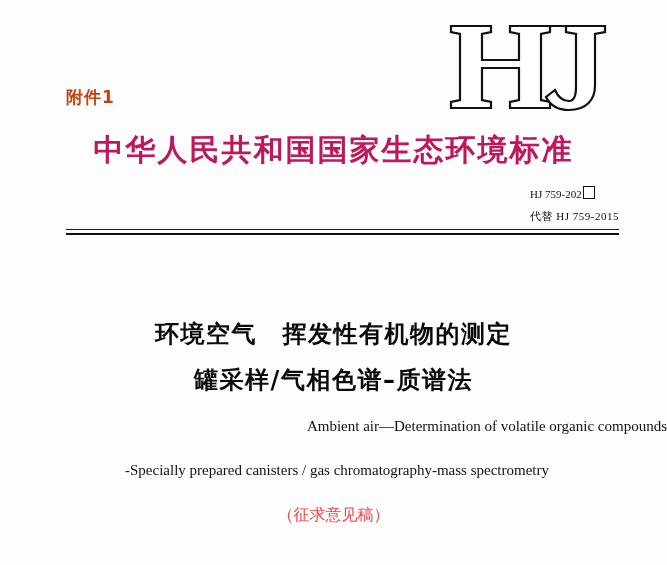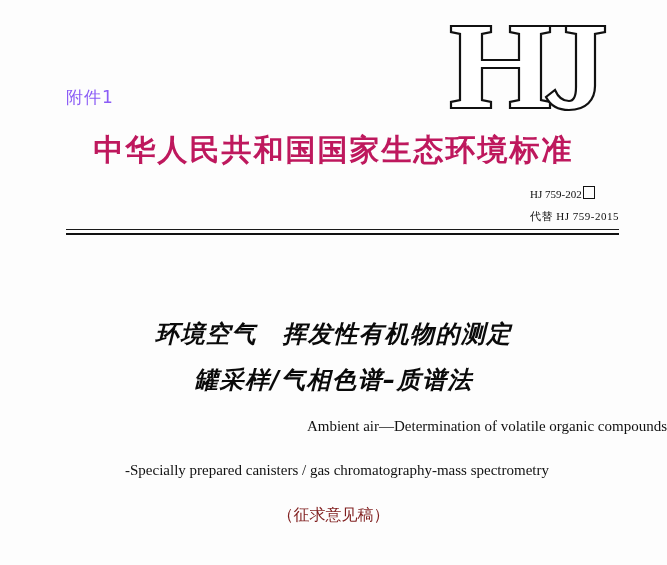--- a/index.html
+++ b/index.html
@@ -22,23 +22,23 @@
     box-sizing: border-box;
   }
 
   
   .attachment-label {
     position: absolute;
     left: 66px;
     top: 86px;
     font-family: "DejaVu Sans", sans-serif;
     font-size: 17px;
-    font-weight: 400;
+    font-weight: 700;
     letter-spacing: 1px;
-    color: #8b5cf6;
+    color: #c2410c;
   }
 
   
   .hj-logo {
     position: absolute;
     right: 52px;
     top: 18px;
     width: 170px;
     height: 96px;
   }
@@ -95,21 +95,20 @@
   .title-cn {
     position: absolute;
     left: 0; right: 0;
     top: 318px;
     text-align: center;
     font-family: "DejaVu Sans", sans-serif;
     font-weight: 700;
     font-size: 24px;
     letter-spacing: 1.5px;
     color: #0a0a0a;
-    font-style: italic;
   }
   .title-cn .l2 {
     display: block;
     margin-top: 14px;
   }
 
   .title-en1 {
     position: absolute;
     left: 0; right: 0;
     top: 418px;
@@ -128,21 +127,21 @@
     color: #111;
     padding-left: 7px;
   }
   .draft-note {
     position: absolute;
     left: 0; right: 0;
     top: 505px;
     text-align: center;
     font-family: Liberation Serif, serif;
     font-size: 16px;
-    color: #7f1d1d;
+    color: #ef4444;
   }
 </style>
 </head>
 <body>
 
 <div class="page">
 
   <div class="attachment-label">附件1</div>
 
   <div class="hj-logo">

